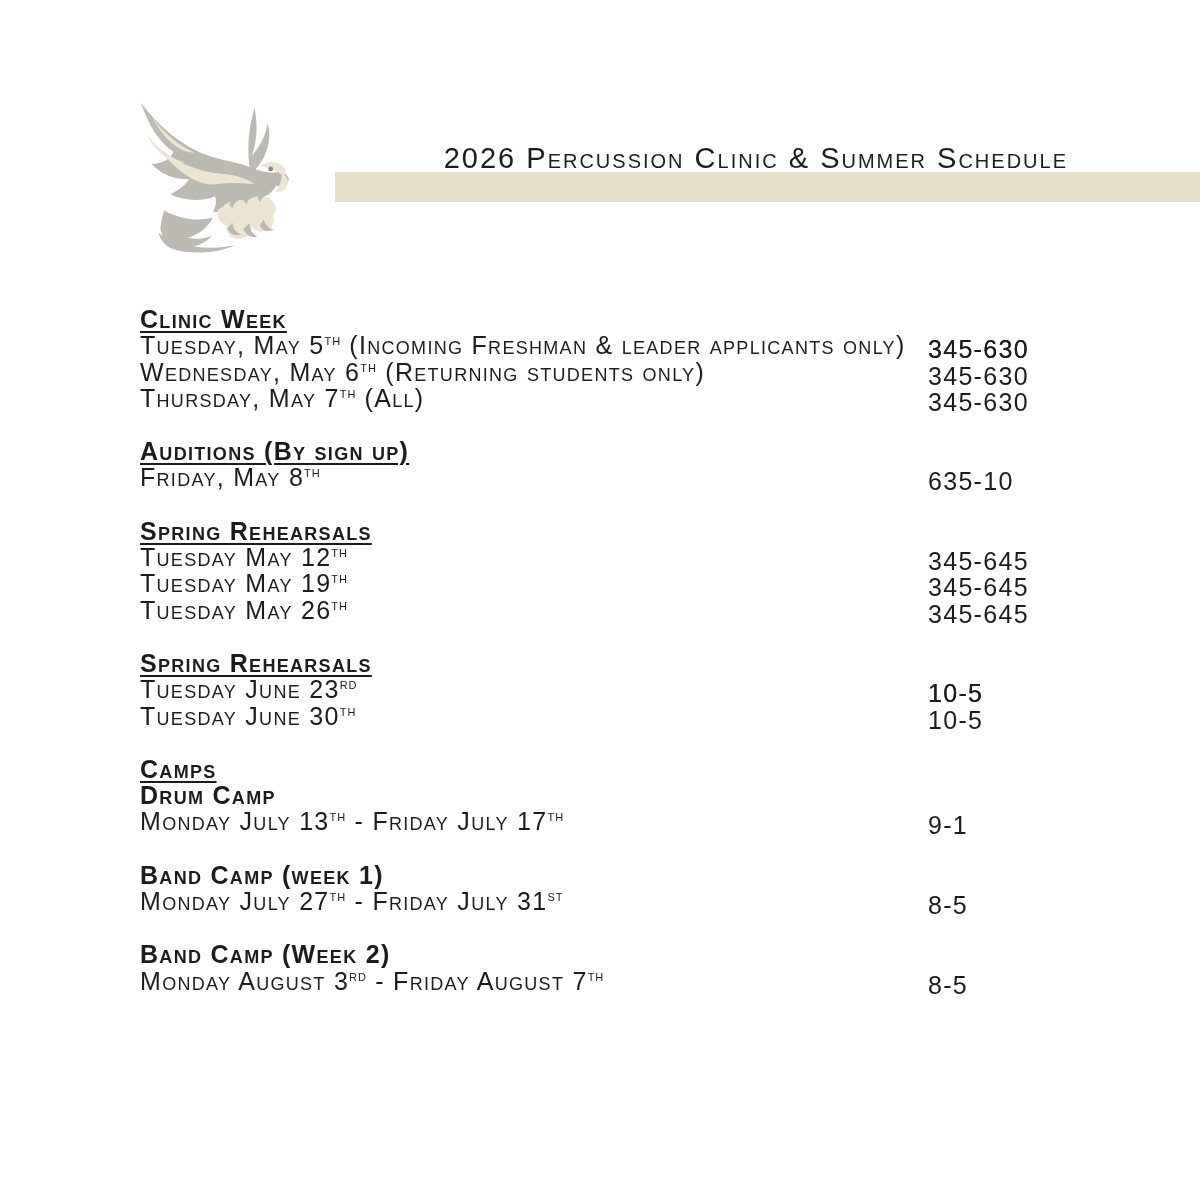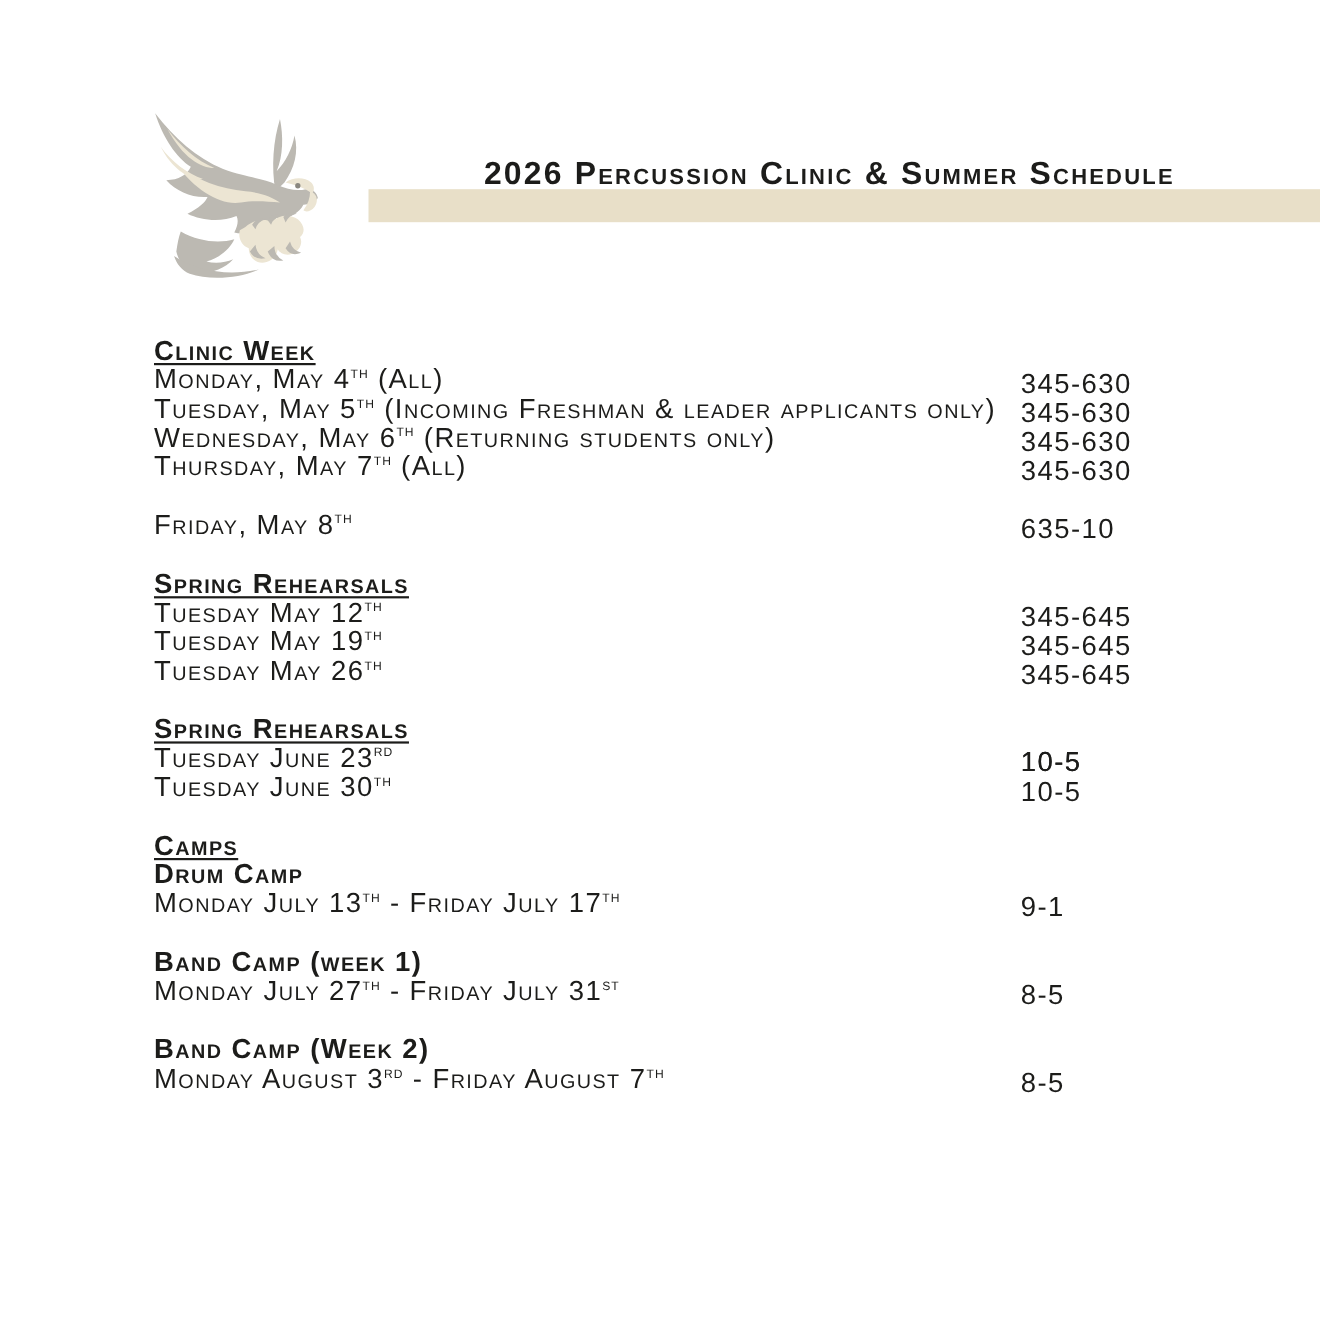--- a/index.html
+++ b/index.html
@@ -23,21 +23,21 @@
   .logo svg{width:100%;height:100%;display:block;}
   .fill-gray{fill:var(--logo-gray);}
   .fill-cream{fill:var(--logo-cream);}
   .fill-eye{fill:var(--logo-eye);}
   .header-text{position:absolute;top:134px;right:132px;text-align:right;white-space:nowrap;}
   .title{
     font-size:47px;line-height:47px;font-weight:700;letter-spacing:3px;
     position:relative;z-index:2;
   }
   .subtitle{
-    font-size:29px;line-height:29px;font-weight:700;letter-spacing:2px;
+    font-size:29px;line-height:29px;font-weight:400;letter-spacing:2px;
     margin-top:10px;position:relative;z-index:2;
   }
   
   .schedule{
     position:absolute;left:140px;top:306px;width:1020px;
     font-size:25px;line-height:26.3px;letter-spacing:1.3px;white-space:nowrap;
   }
   .sec{margin-bottom:27px;}
   .heading{font-weight:700;text-decoration:underline;text-decoration-thickness:2px;text-underline-offset:3px;}
   .heading.no-underline{text-decoration:none;}
@@ -111,21 +111,20 @@
   <div class="header-text">
     <div class="subtitle">2026 Percussion Clinic &amp; Summer Schedule</div>
   </div>
 
   <div class="schedule">
   <section class="sec">
     <div class="heading">Clinic Week</div>
 
     <div>
   <div class="row">
-    <span class="label">Monday, May 4<sup>th</sup> (All)</span>
     <span class="time">345-630</span>
   </div>
 
   <div class="row">
     <span class="label">Tuesday, May 5<sup>th</sup> (Incoming Freshman &amp; leader applicants only)</span>
     <span class="time">345-630</span>
   </div>
 
   <div class="row">
     <span class="label">Wednesday, May 6<sup>th</sup> (Returning students only)</span>
@@ -133,20 +132,21 @@
   </div>
 
   <div class="row">
     <span class="label">Thursday, May 7<sup>th</sup> (All)</span>
     <span class="time">345-630</span>
   </div>
 </div>
   </section>
 
   <section class="sec">
+    <div class="heading">Auditions (By sign up)</div>
 
     <div>
   <div class="row">
     <span class="label">Friday, May 8<sup>th</sup></span>
     <span class="time">635-10</span>
   </div>
 </div>
   </section>
 
   <section class="sec">

